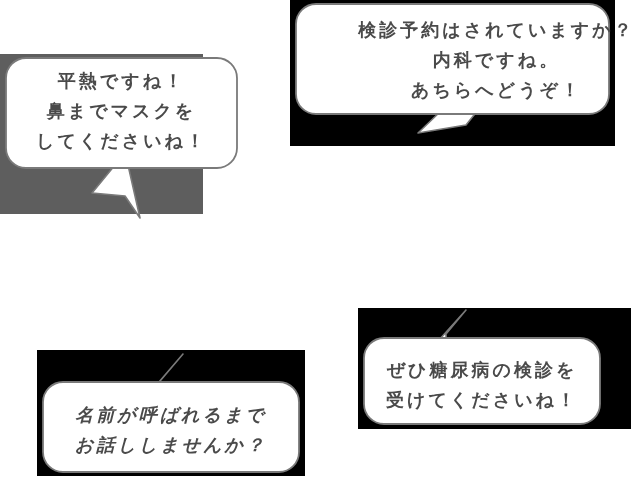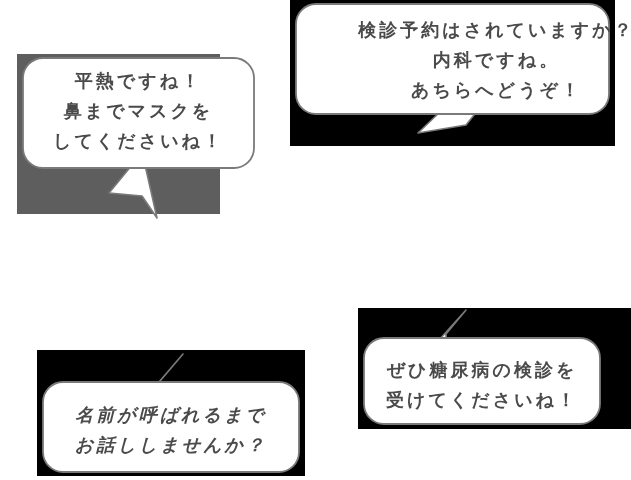--- a/index.html
+++ b/index.html
@@ -42,21 +42,21 @@
     font-weight: bold;
     letter-spacing: 3.5px;
     line-height: 26px;
     white-space: pre;
     text-align: center;
     -webkit-font-smoothing: none;
   }
   .t-center { text-align: center; }
 
   
-  #grp-top-left { left: 17px; top: 54px; width: 203px; height: 160px; }
+  #grp-top-left { left: 0px; top: 54px; width: 203px; height: 160px; }
   #grp-top-left .backdrop { background: #5e5e5e; }
   #grp-top-left .bubble-text {
     left: 0px; top: 12px; width: 243px;
     font-size: 18px;
     line-height: 30px;
     letter-spacing: 3px;
   }
 
   
   #grp-top-right { left: 290px; top: 0px; width: 325px; height: 146px; }

